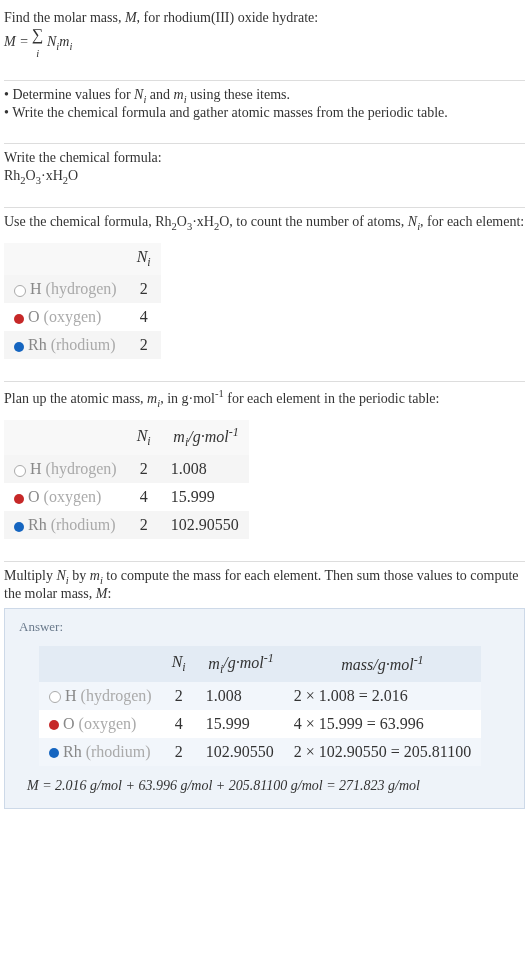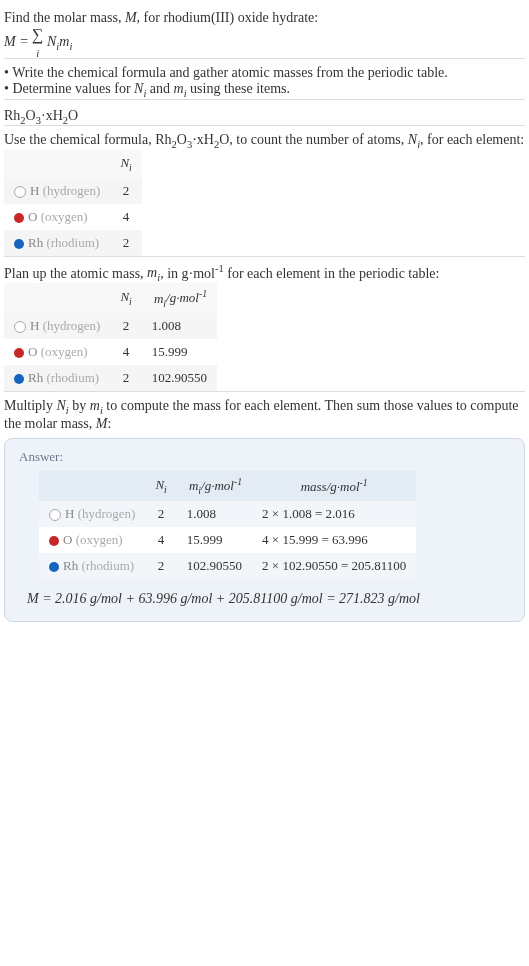--- a/index.html
+++ b/index.html
@@ -6,49 +6,49 @@
     font-family: Georgia, 'Times New Roman', serif;
     font-size: 14px;
     color: #333;
     margin: 0;
     padding: 4px;
     width: 521px;
     background: #fff;
   }
   .section {
     border-bottom: 1px solid #ddd;
-    padding: 6px 0 0 0;
+    padding: 6px 0 22px 0;
   }
   .section:last-child { border-bottom: none; }
   .math { font-style: italic; }
   .sub { font-size: 0.75em; vertical-align: sub; }
   .sup { font-size: 0.75em; vertical-align: super; }
   .formula-line { margin-top: 2px; }
   table {
     border-collapse: collapse;
-    margin-top: 0;
-    font-size: 13px;
+    margin-top: 11px;
+    font-size: 16px;
   }
   th, td {
     padding: 5px 10px;
     text-align: left;
     border: none;
   }
   thead th { background: #f8f8f8; font-weight: normal; font-style: italic; text-align: right; }
   tbody tr:nth-child(odd) td { background: #f5f5f5; }
   tbody tr:nth-child(even) td { background: #fff; }
   tbody td:first-child { color: #888; }
   .bullet { display: inline-block; width: 10px; height: 10px; border-radius: 50%; margin-right: 4px; vertical-align: middle; }
   .b-h { border: 1px solid #aaa; background: #fff; }
   .b-o { background: #c62828; }
   .b-rh { background: #1565c0; }
   .answer-box {
     background: #eef3f9;
     border: 1px solid #cdd9e8;
-    border-radius: 8px;
+    border-radius: 0;
     padding: 10px 14px 14px 14px;
     margin-top: 6px;
   }
   .answer-label { color: #6a7a8c; font-size: 13px; margin-bottom: 6px; }
   .answer-box table thead th { background: #e3ebf4; }
   .answer-box tbody tr:nth-child(odd) td { background: #f2f6fb; }
   .answer-box tbody tr:nth-child(even) td { background: #fff; }
   .final-eq { margin: 12px 0 0 8px; font-style: italic; }
   .ni-col { text-align: center; }
 </style>
@@ -61,27 +61,28 @@
   </div>
   <div class="formula-line math">
     <span>M = </span><span style="display:inline-block;text-align:center;vertical-align:middle;line-height:0.9;">
       <span style="font-size:16px;font-style:normal;">∑</span><br>
       <span class="sub" style="font-style:italic;">i</span>
     </span><span> N</span><span class="sub">i</span><span>m</span><span class="sub">i</span>
   </div>
 </div>
 
 <div class="section">
-  <div>• Write the chemical formula and gather atomic masses from the periodic table.</div>
   <div>
     <span>• Determine values for </span><span class="math">N<span class="sub">i</span></span><span> and </span><span class="math">m<span class="sub">i</span></span><span> using these items.</span>
   </div>
+  <div>• Write the chemical formula and gather atomic masses from the periodic table.</div>
 </div>
 
 <div class="section">
+  <div>Write the chemical formula:</div>
   <div class="formula-line">
     <span>Rh</span><span class="sub">2</span><span>O</span><span class="sub">3</span><span>·xH</span><span class="sub">2</span><span>O</span>
   </div>
 </div>
 
 <div class="section">
   <div>
     <span>Use the chemical formula, Rh</span><span class="sub">2</span><span>O</span><span class="sub">3</span><span>·xH</span><span class="sub">2</span><span>O, to count the number of atoms, </span><span class="math">N<span class="sub">i</span></span><span>, for each element:</span>
   </div>
   <table>

